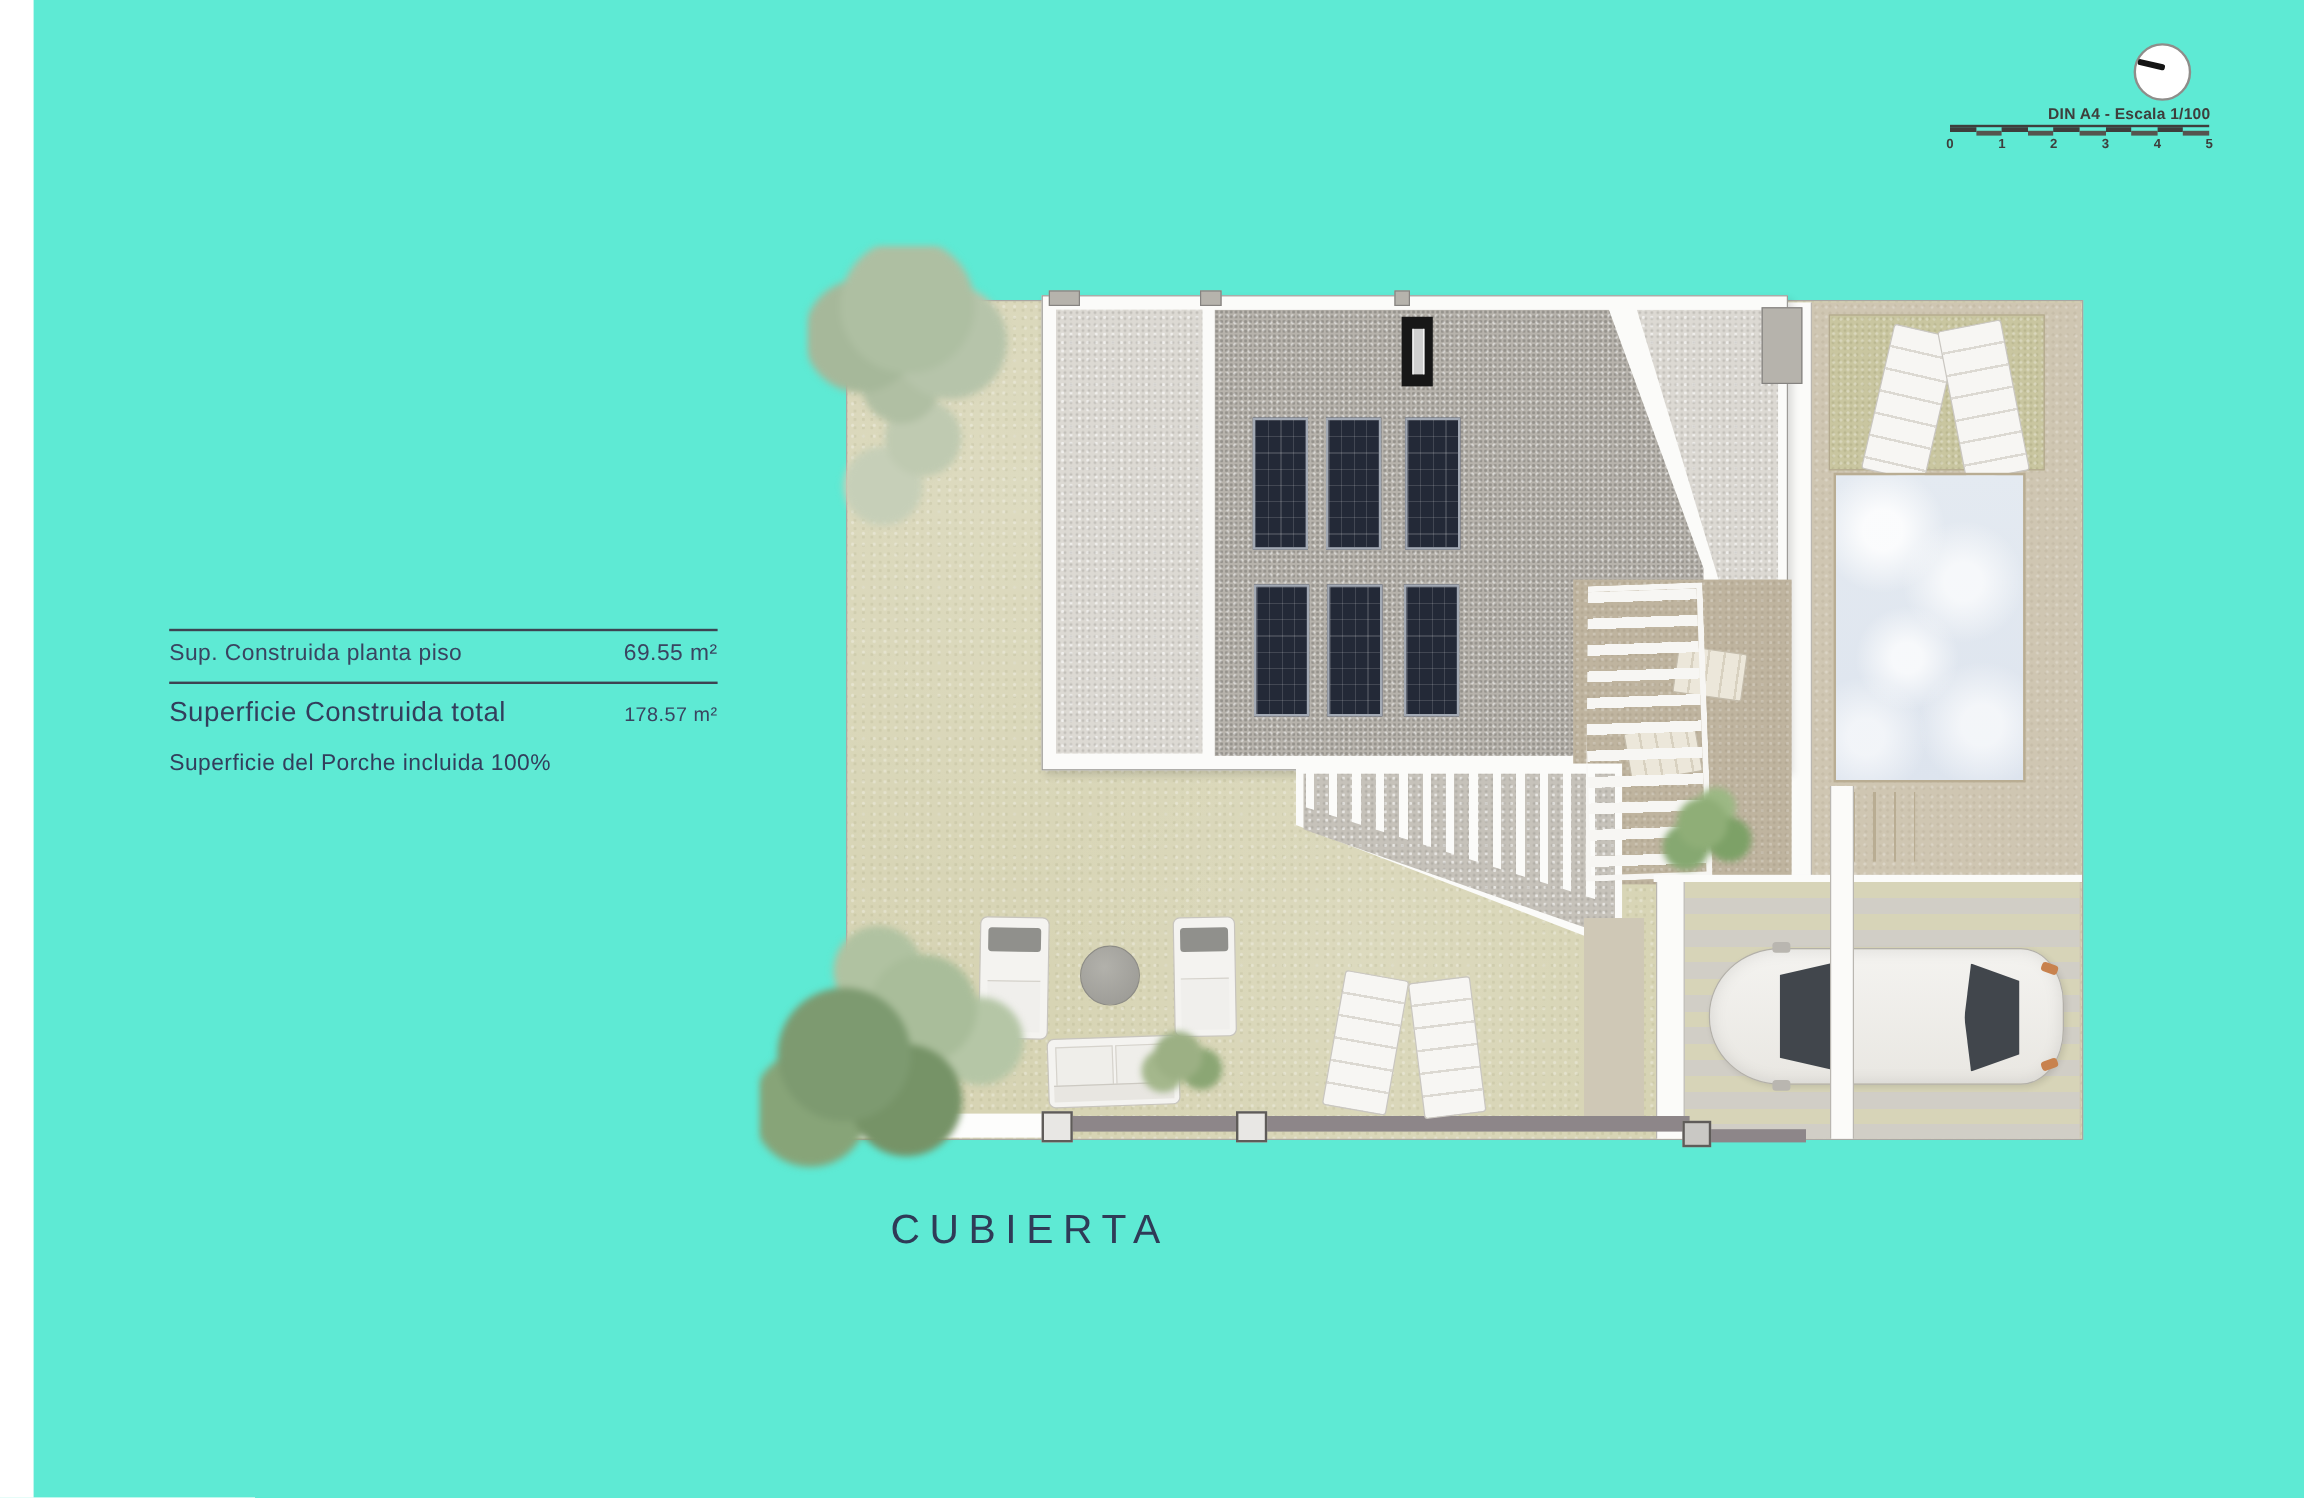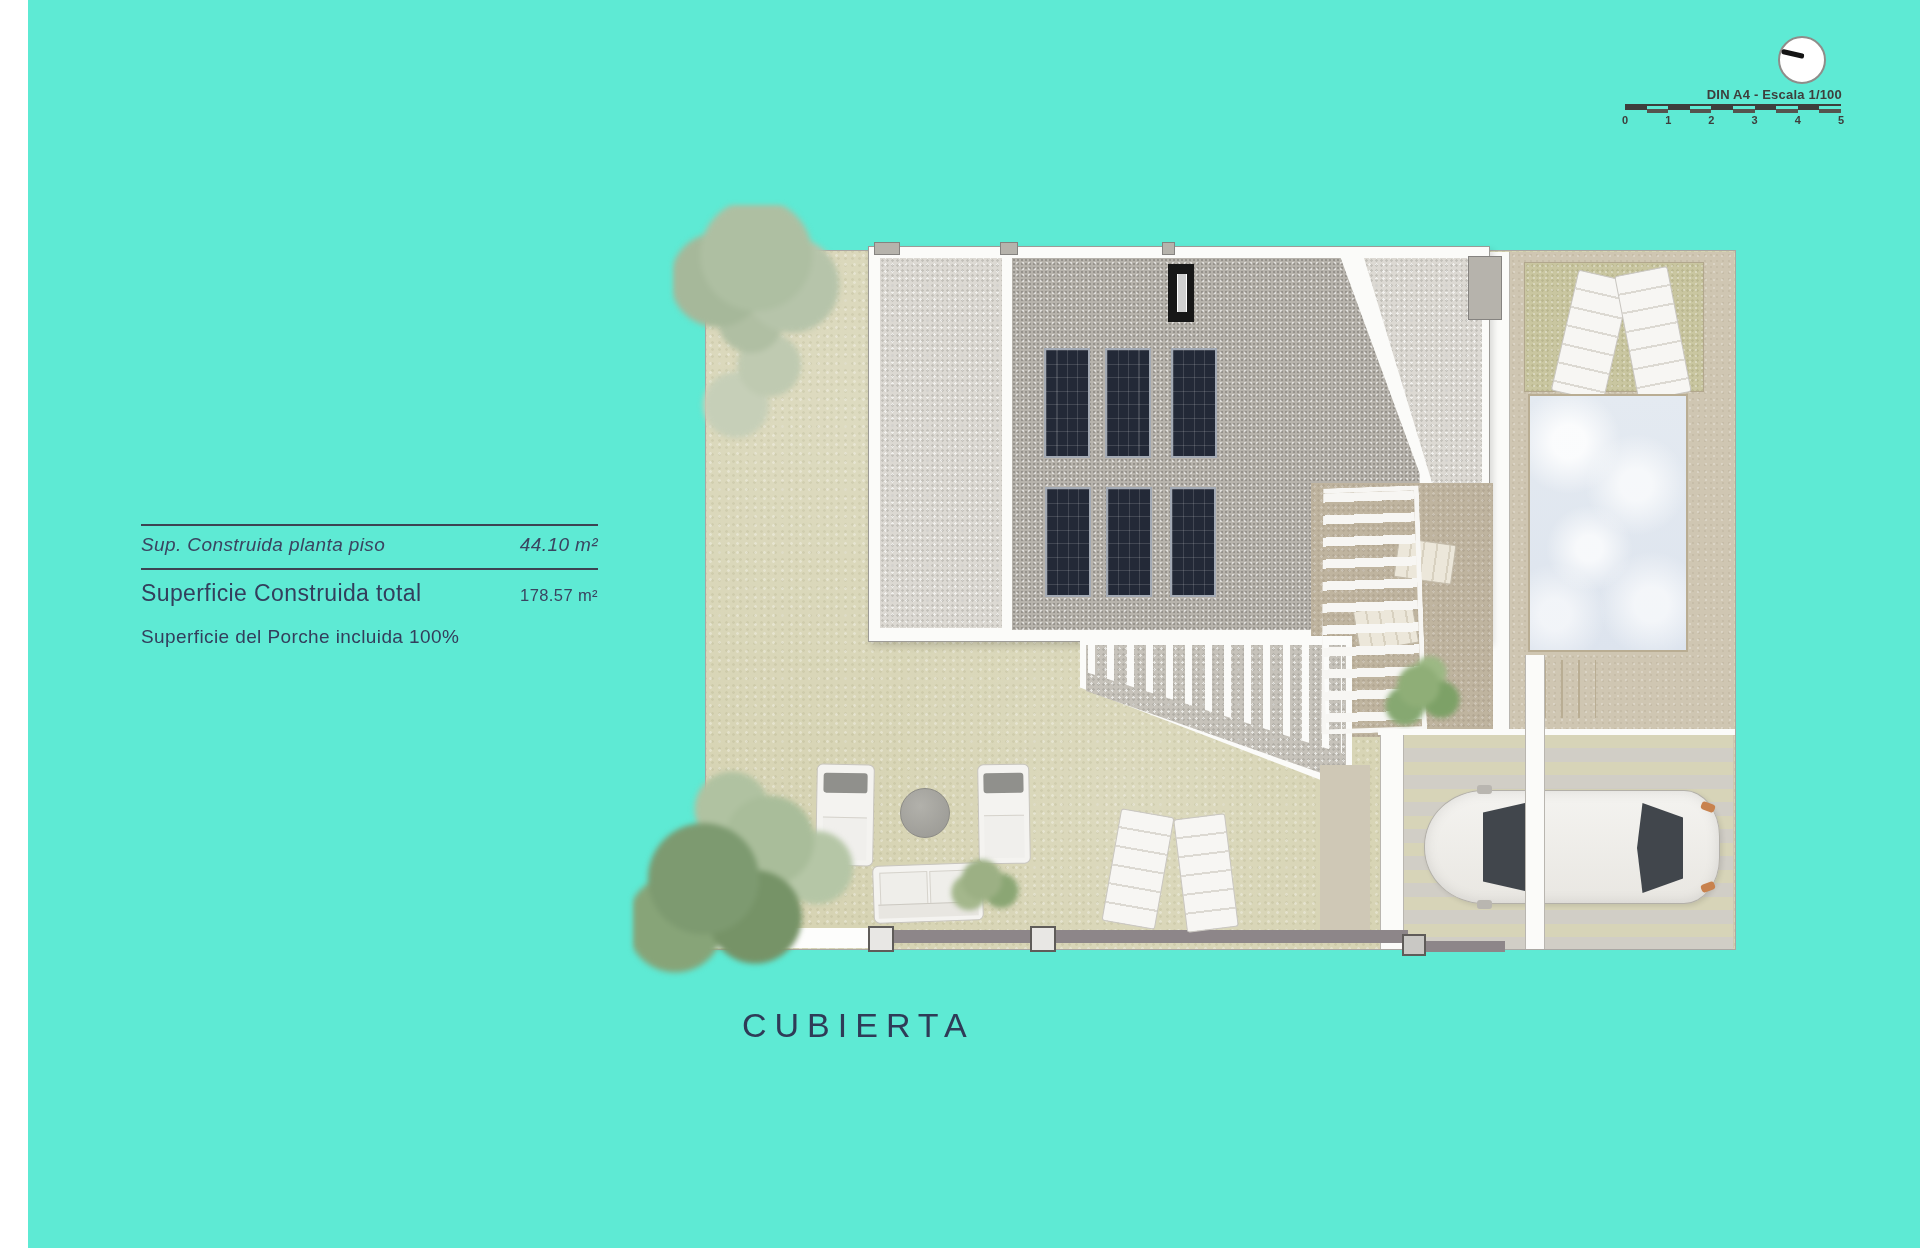--- a/index.html
+++ b/index.html
@@ -11,21 +11,21 @@
   .info{position:absolute;left:113px;top:515px;width:457px;color:#2e3956;}
   .info .trow{display:flex;justify-content:space-between;align-items:baseline;}
   .info .title-label{font-size:22px;font-weight:bold;letter-spacing:.4px;color:#2c3654;}
   .info .title-value{font-size:21px;letter-spacing:.4px;}
   .rule{border-top:2.5px solid #3d4352;margin-top:9px;}
   .info .row-label{font-size:19px;letter-spacing:.4px;color:#3a4460;}
   .info .row-value{font-size:19px;letter-spacing:.4px;color:#3a4460;}
   .info .total-label{font-size:23px;font-weight:500;letter-spacing:.4px;color:#333e5c;}
   .info .total-value{font-size:16.5px;letter-spacing:.4px;color:#3a4460;}
   .info .note{font-size:19px;letter-spacing:.4px;margin-top:19px;color:#333e5c;}
-  .mt14{margin-top:14px;} .mt8{margin-top:8px;font-style:italic;} .mt12{margin-top:12px;} .mt10{margin-top:10px;}
+  .mt14{margin-top:14px;} .mt8{margin-top:8px;} .mt12{margin-top:12px;} .mt10{margin-top:10px;}
 
   
   .caption{position:absolute;left:714px;top:1006px;font-size:34px;letter-spacing:8px;
            color:#2f3b57;font-weight:500;}
 
   
   .compass{position:absolute;left:1750px;top:36px;width:44px;height:44px;border:2px solid #8f8d8a;
            border-radius:50%;background:#fff;}
   .needle{position:absolute;left:1px;top:16px;width:23px;height:5px;background:#141414;
           border-radius:2px;transform:rotate(13deg);transform-origin:100% 50%;}
@@ -109,21 +109,21 @@
     <span style="left:40%">2</span>
     <span style="left:60%">3</span>
     <span style="left:80%">4</span>
     <span style="left:100%">5</span>
   </div>
 
   <div class="info">
     <div class="rule"></div>
     <div class="trow mt8">
       <span class="row-label">Sup. Construida planta piso</span>
-      <span class="row-value">44.10 m²</span>
+      <span class="row-value">69.55 m²</span>
     </div>
     <div class="rule mt12"></div>
     <div class="trow mt10">
       <span class="total-label">Superficie Construida total</span>
       <span class="total-value">178.57 m²</span>
     </div>
     <div class="note">Superficie del Porche incluida 100%</div>
   </div>
 
   <div class="abs" style="left:0;top:0;width:1920px;height:1248px;">

